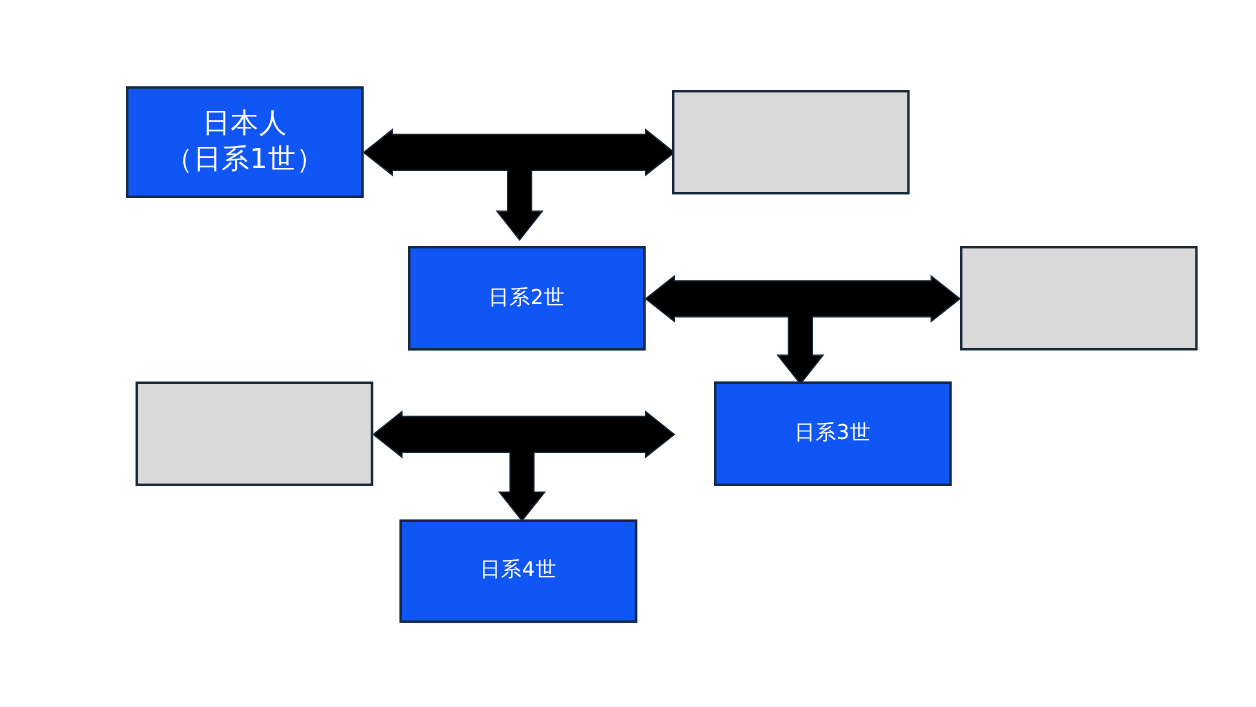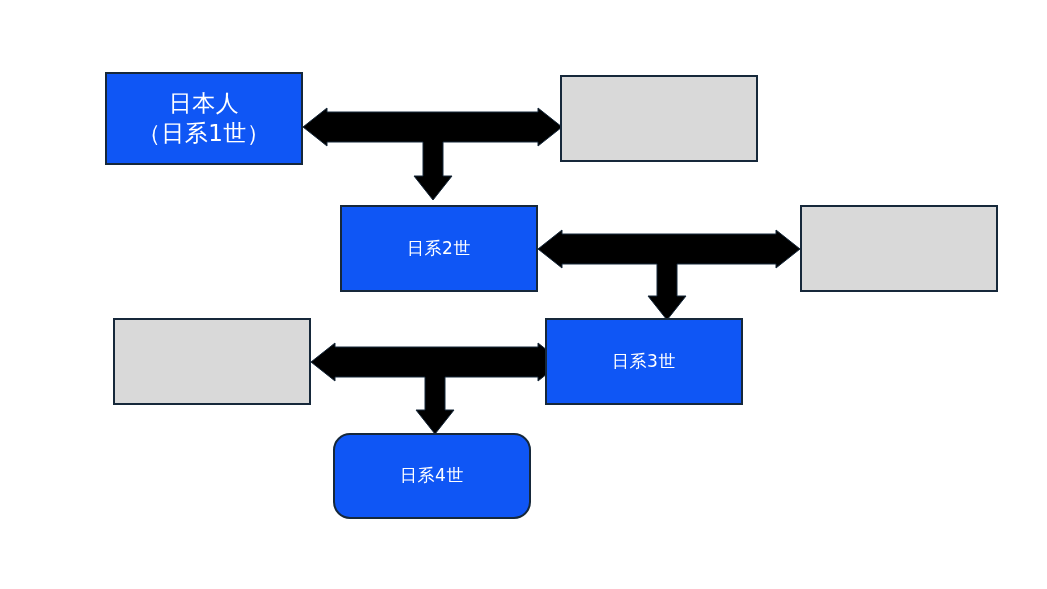--- a/index.html
+++ b/index.html
@@ -59,22 +59,22 @@
 <body>
 
 <div id="canvas">
   <div id="nodes-layer">
       <div class="node blue two-line" style="left: 105px; top: 72px; width: 198px; height: 93px;"><span class="label">日本人
 （日系1世）</span></div>
       <div class="node gray" style="left: 560px; top: 75px; width: 198px; height: 87px;"><span class="label"></span></div>
       <div class="node blue" style="left: 340px; top: 205px; width: 198px; height: 87px;"><span class="label">日系2世</span></div>
       <div class="node gray" style="left: 800px; top: 205px; width: 198px; height: 87px;"><span class="label"></span></div>
       <div class="node gray" style="left: 113px; top: 318px; width: 198px; height: 87px;"><span class="label"></span></div>
-      <div class="node blue" style="left: 545px; top: 318px; width: 198px; height: 87px;"><span class="label">日系3世</span></div>
-      <div class="node blue" style="left: 333px; top: 433px; width: 198px; height: 86px; border-radius: 17px;"><span class="label">日系4世</span></div>
+      <div class="node blue" style="left: 595px; top: 318px; width: 198px; height: 87px;"><span class="label">日系3世</span></div>
+      <div class="node blue" style="left: 333px; top: 433px; width: 198px; height: 86px;"><span class="label">日系4世</span></div>
     </div>
   <div id="connectors-layer">
       <div class="connector" style="left: 299px; top: 108px; width: 267px; height: 96px;">
         <svg width="267" height="96" viewBox="0 0 267 96">
           <polygon points="4.0,19.0 28.0,0.0 28.0,4.0 239.0,4.0 239.0,0.0 263.0,19.0 239.0,38.0 239.0,34.0 144.0,34.0 144.0,68.0 153.0,68.0 134.0,92.0 115.0,68.0 124.0,68.0 124.0,34.0 28.0,34.0 28.0,38.0" fill="#000000" stroke="#16283a" stroke-width="1" stroke-linejoin="miter"></polygon>
         </svg>
       </div>
       <div class="connector" style="left: 534px; top: 230px; width: 270px; height: 94px;">
         <svg width="270" height="94" viewBox="0 0 270 94">
           <polygon points="4.0,19.0 28.0,0.0 28.0,4.0 242.0,4.0 242.0,0.0 266.0,19.0 242.0,38.0 242.0,34.0 143.0,34.0 143.0,66.0 152.0,66.0 133.0,90.0 114.0,66.0 123.0,66.0 123.0,34.0 28.0,34.0 28.0,38.0" fill="#000000" stroke="#16283a" stroke-width="1" stroke-linejoin="miter"></polygon>

